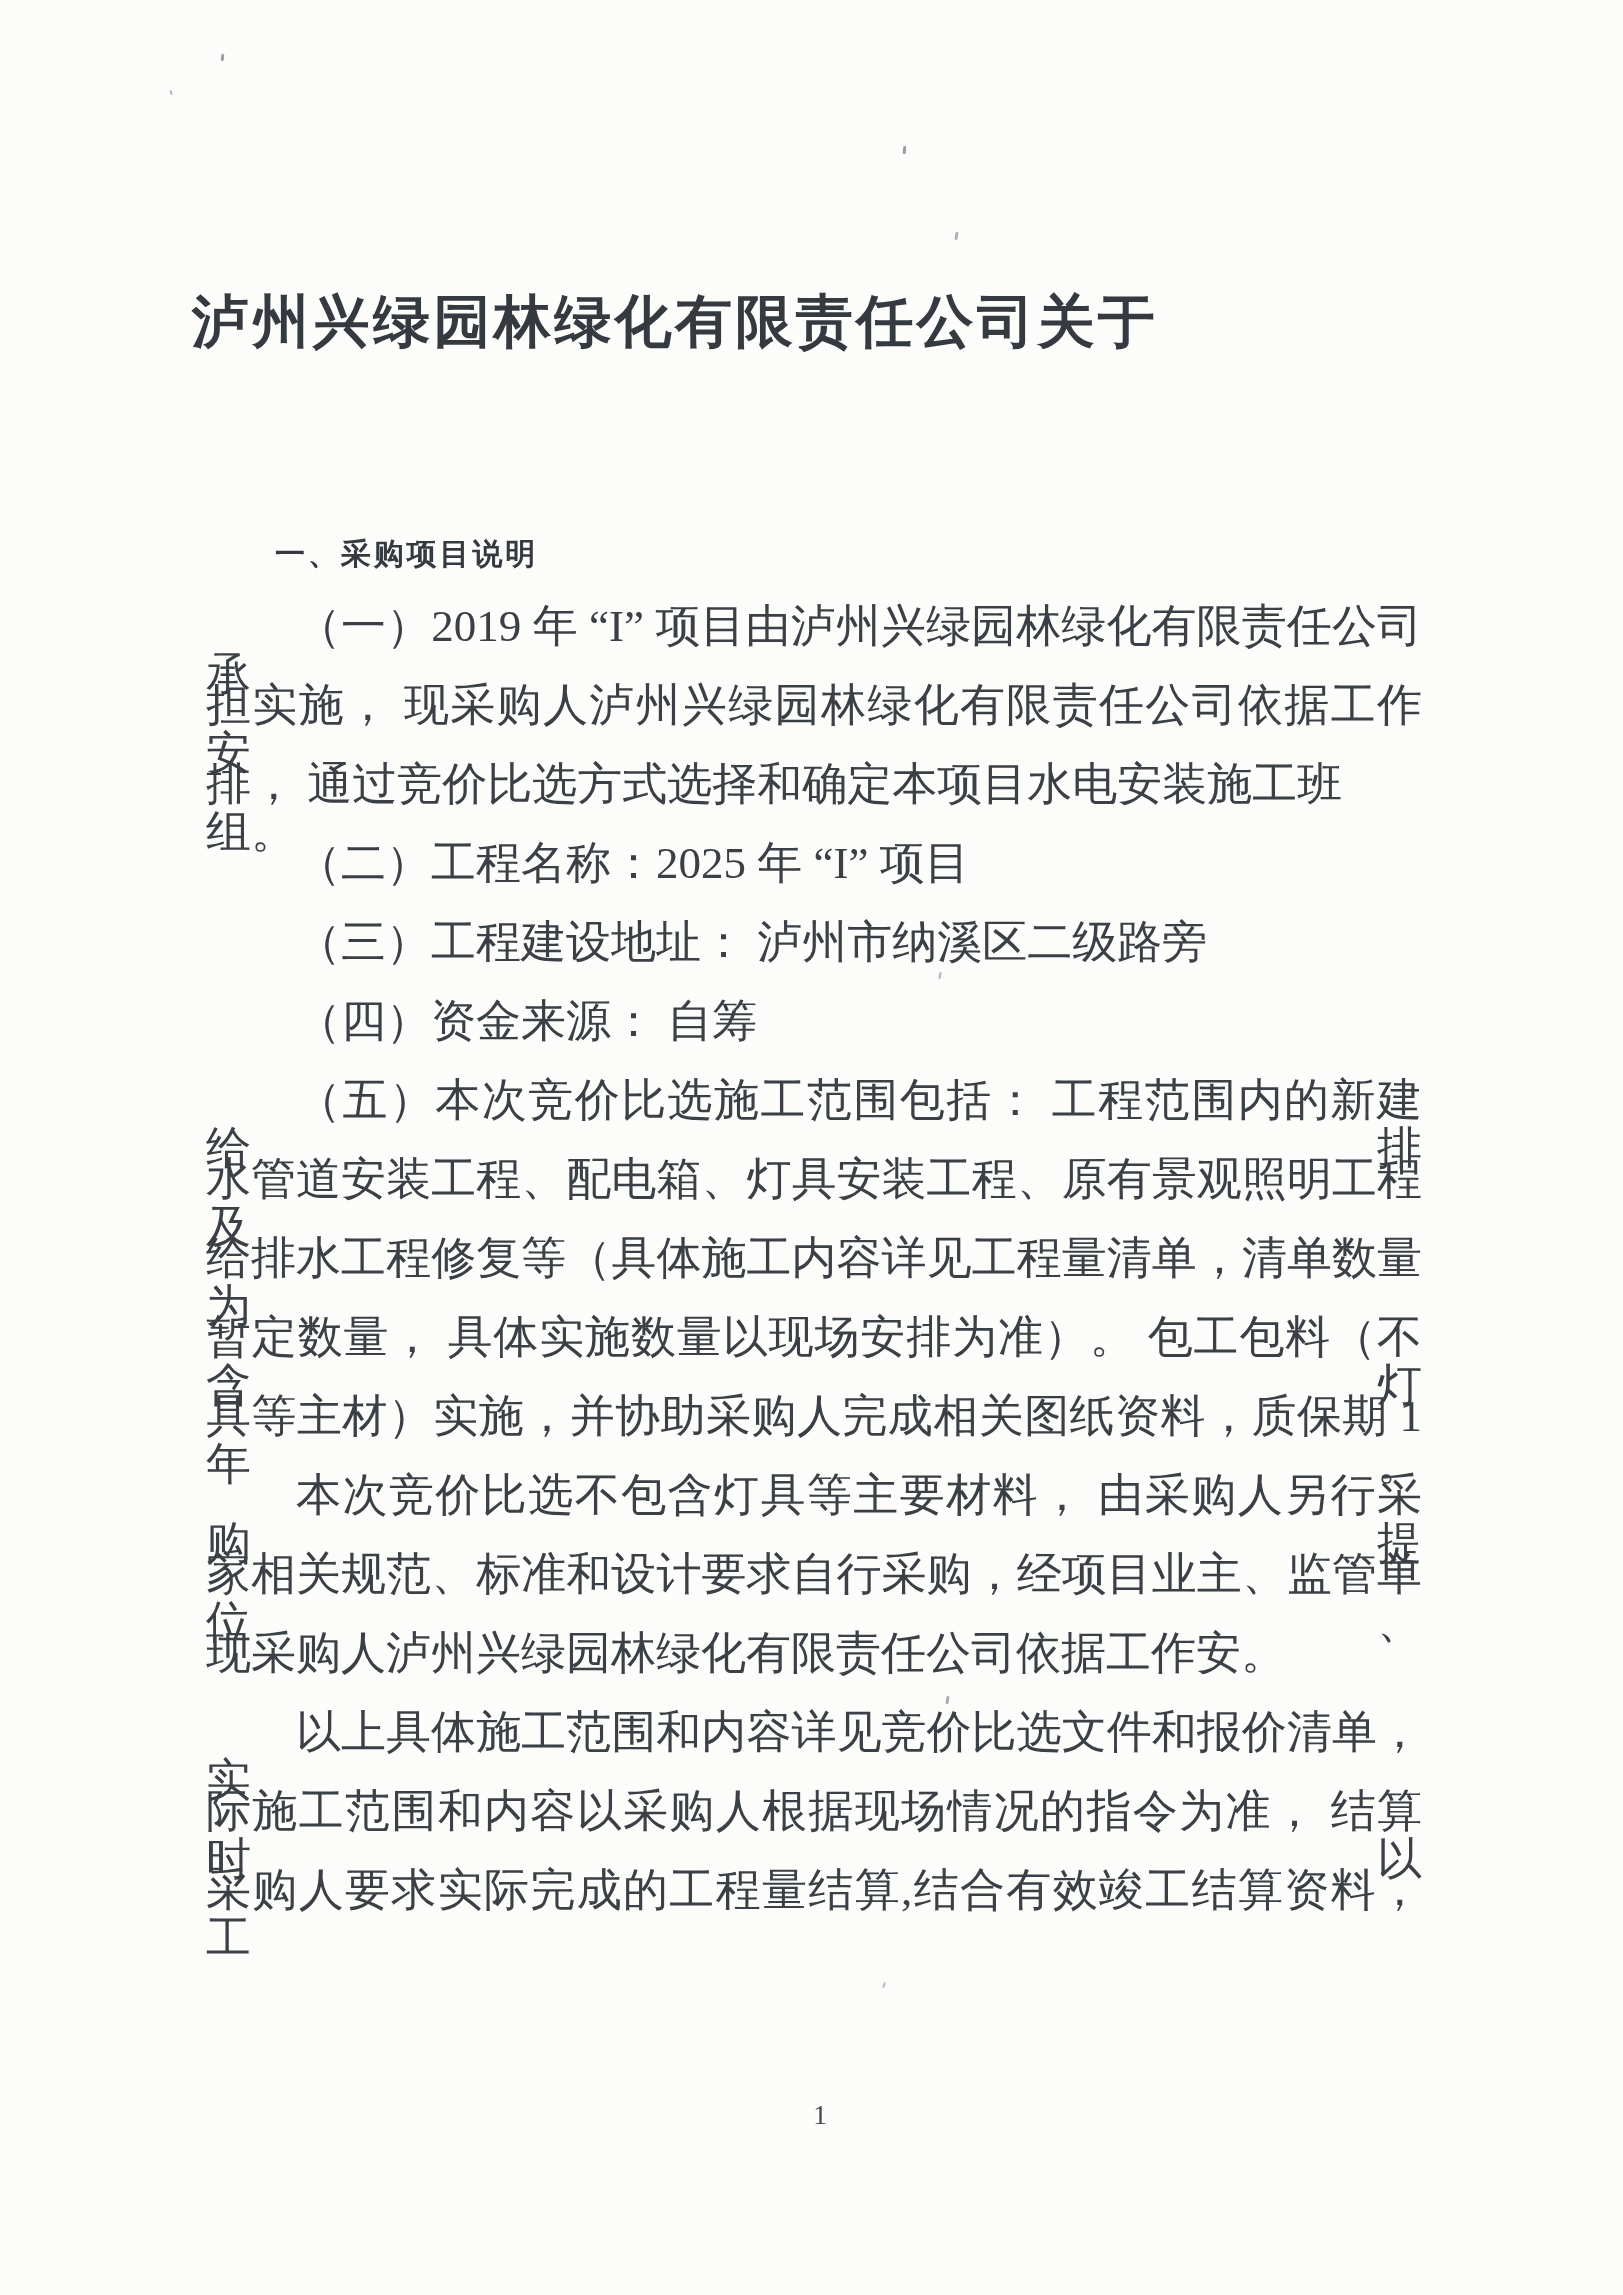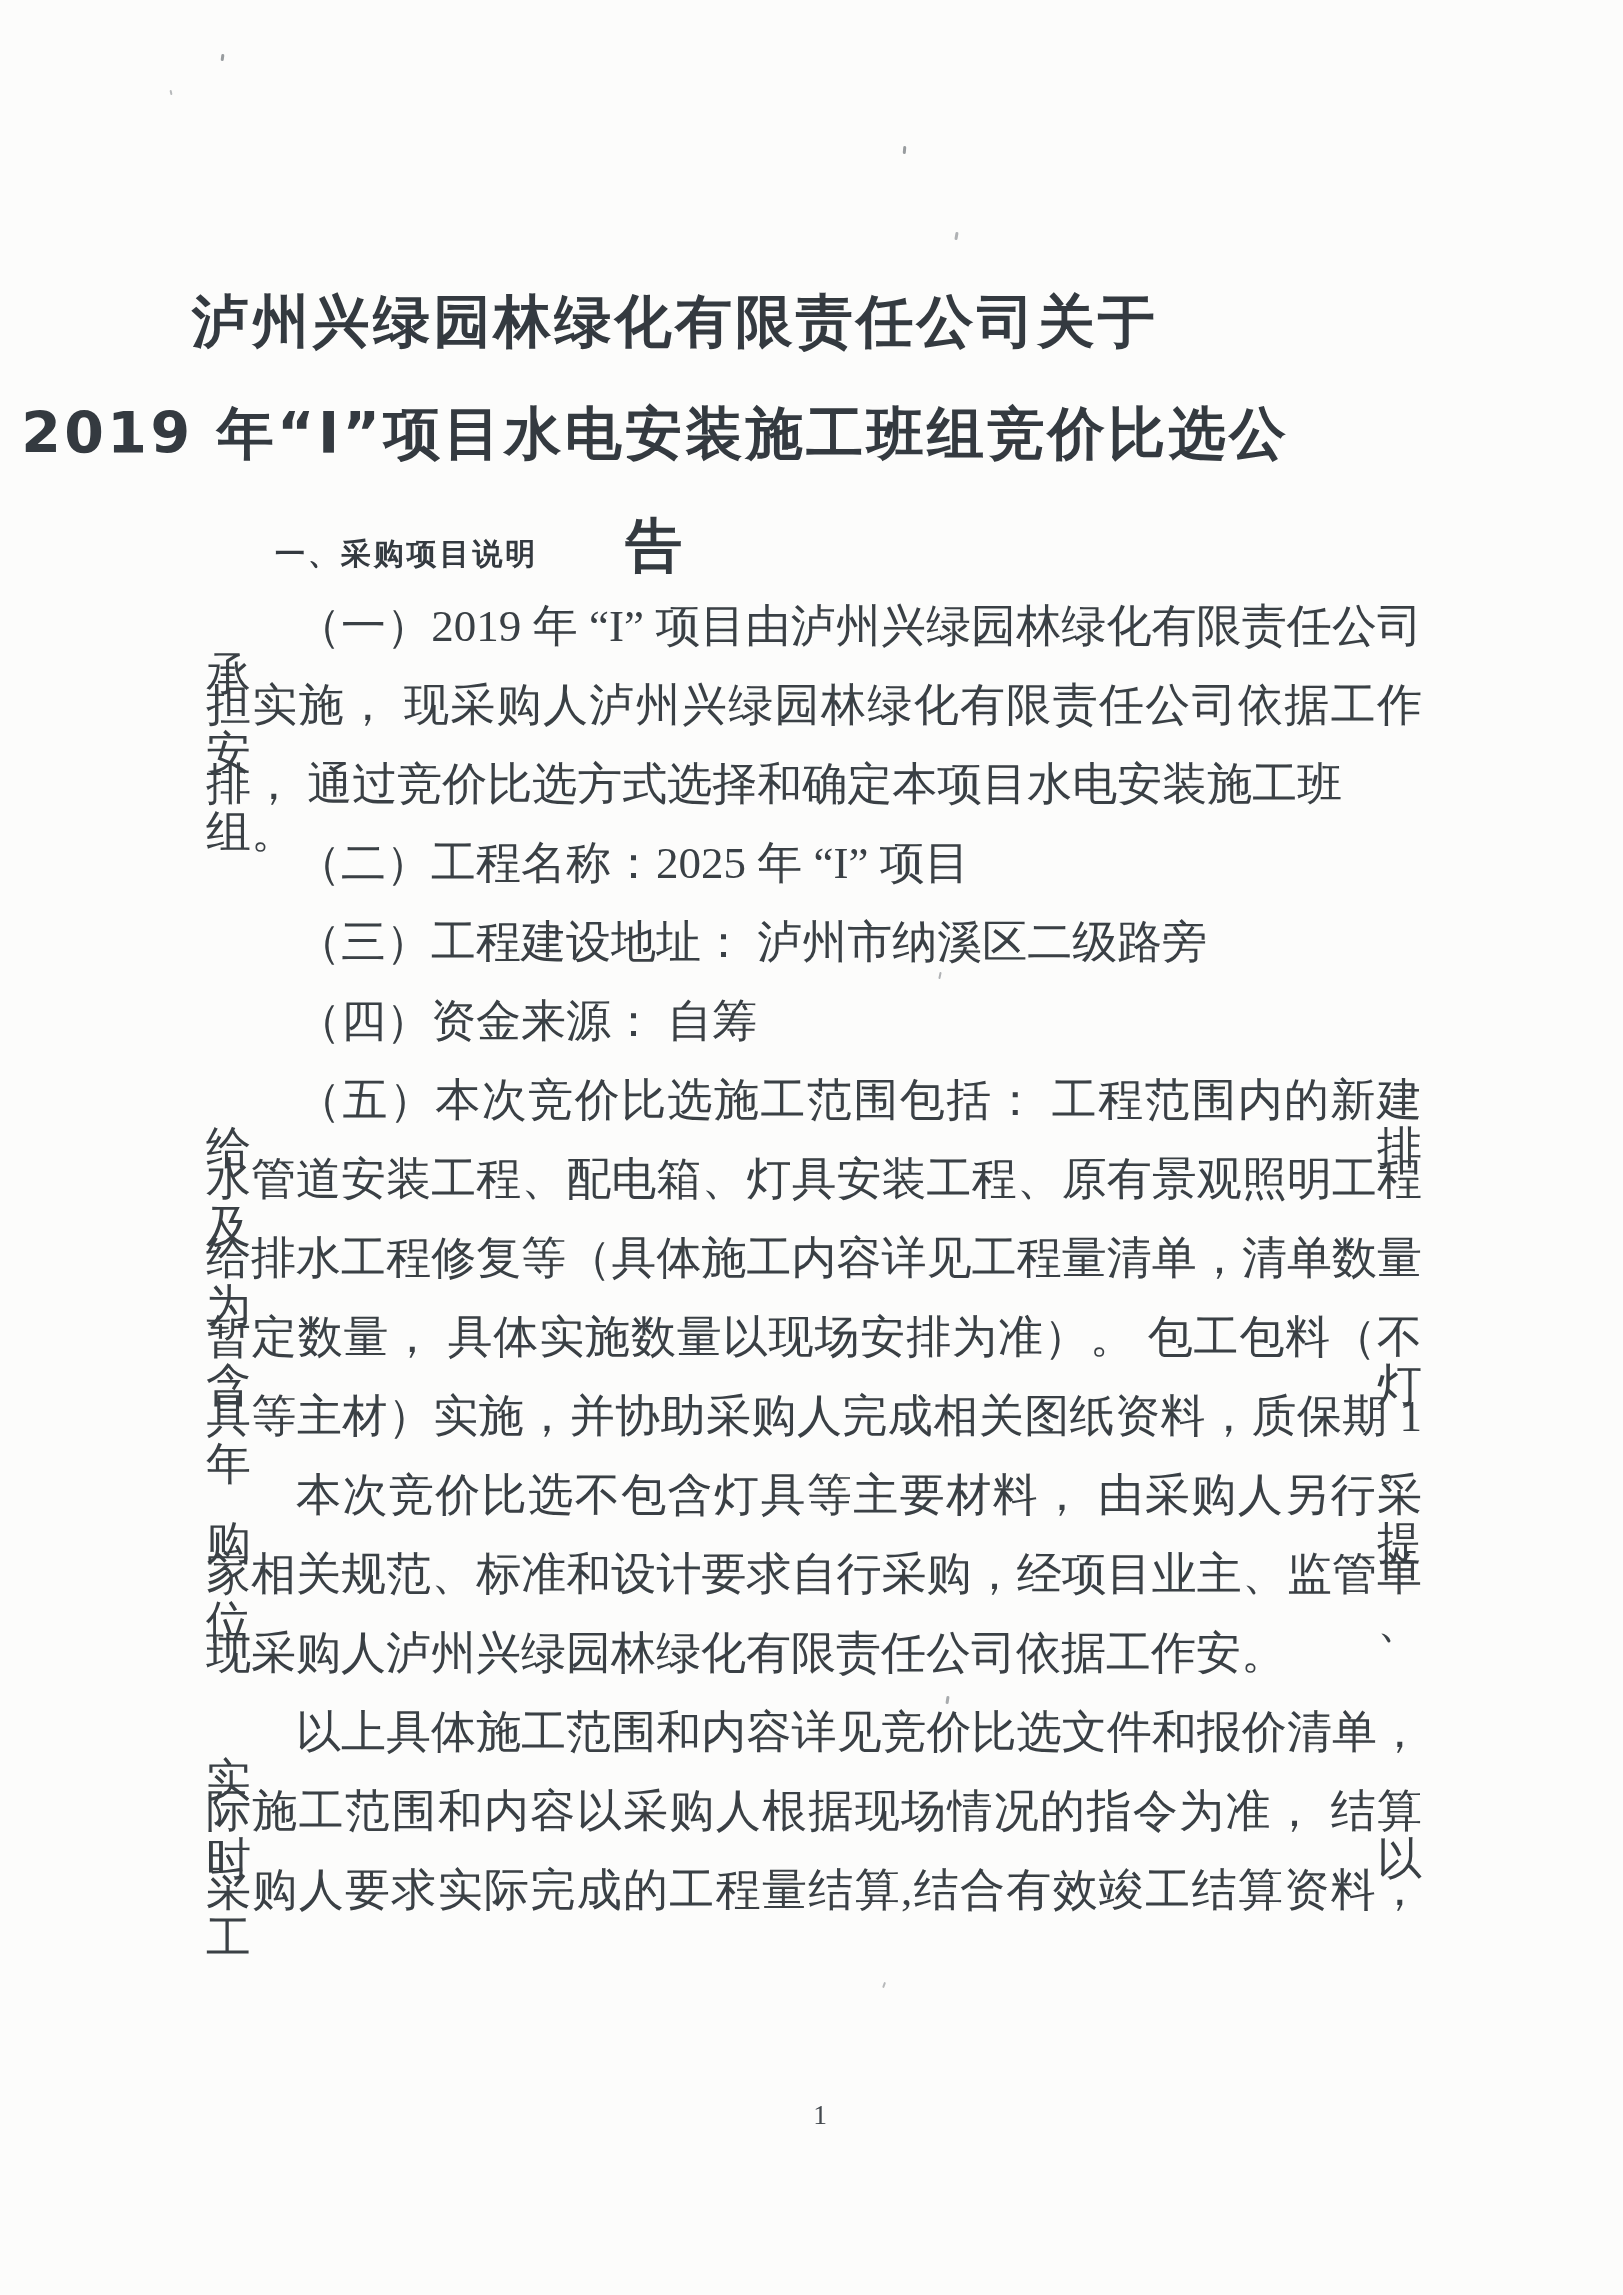--- a/index.html
+++ b/index.html
@@ -100,21 +100,20 @@
   <span class="speck s1"></span>
   <span class="speck s2"></span>
   <span class="speck s3"></span>
   <span class="speck s4"></span>
   <span class="speck s5"></span>
   <span class="speck s6"></span>
   <span class="speck s7"></span>
 
   <div class="title-block">
     <div class="title-line1">泸州兴绿园林绿化有限责任公司关于</div>
-    <div class="title-line2">2019 年“I”项目水电安装施工班组竞价比选公告</div>
   </div>
 
   <div class="section-heading">一、采购项目说明</div>
 
   <div class="body-text">
     <div class="bline j ind">（一）2019 年 “I” 项目由泸州兴绿园林绿化有限责任公司承</div>
     <div class="bline j">担实施， 现采购人泸州兴绿园林绿化有限责任公司依据工作安</div>
     <div class="bline">排， 通过竞价比选方式选择和确定本项目水电安装施工班组。</div>
     <div class="bline ind">（二）工程名称：2025 年 “I” 项目</div>
     <div class="bline ind">（三）工程建设地址： 泸州市纳溪区二级路旁</div>

